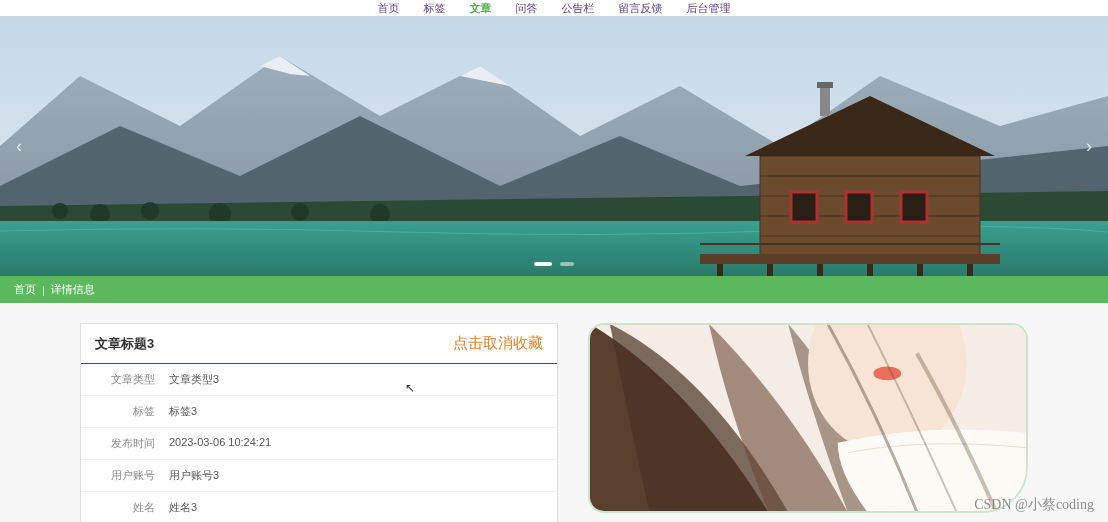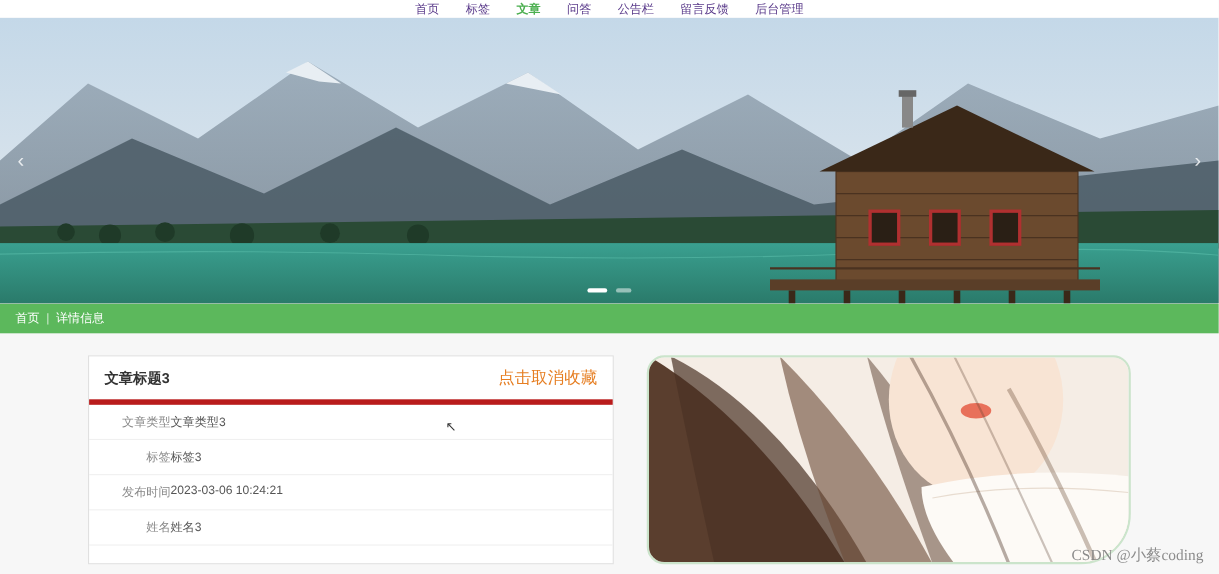--- a/index.html
+++ b/index.html
@@ -16,26 +16,26 @@
     .carousel-arrow.right { right: 6px; }
     .carousel-dots { position: absolute; bottom: 10px; left: 50%; transform: translateX(-50%); display: flex; gap: 8px; }
     .dot { width: 14px; height: 4px; background: rgba(255,255,255,0.5); border-radius: 2px; }
     .dot.active { background: #fff; width: 18px; }
     
     .breadcrumb-bar { background: #5cb85c; color: #fff; padding: 6px 14px; font-size: 11px; display: flex; align-items: center; gap: 6px; }
     .breadcrumb-sep { opacity: 0.7; }
     
     .content-area { display: flex; padding: 20px 80px; gap: 30px; }
     .left-panel { flex: 1; background: #fff; border: 1px solid #e0e0e0; }
-    .panel-header { display: flex; justify-content: space-between; align-items: center; padding: 10px 14px; border-bottom: 5px solid #b91c1c; text-align: center; }
+    .panel-header { display: flex; justify-content: space-between; align-items: center; padding: 10px 14px; border-bottom: 1px solid #b91c1c; text-align: center; }
     .panel-title { font-size: 13px; font-weight: bold; color: #333; }
     .panel-action { font-size: 15px; color: #e67e22; cursor: pointer; }
     
     .info-row { display: flex; border-bottom: 1px solid #f0f0f0; padding: 8px 14px; font-size: 11px; }
-    .info-label { width: 60px; color: #888; text-align: right; }
+    .info-label { width: 60px; color: #888; text-align: right; margin-right: 14px; }
     .info-value { color: #555; }
     
     .right-panel { width: 440px; }
     .profile-image { width: 100%; height: 190px; border-radius: 16px 16px 46px 16px; overflow: hidden; border: 2px solid rgba(160,210,160,0.5); position: relative; }
     .profile-svg { width: 100%; height: 100%; display: block; }
     
     .cursor-icon { position: absolute; font-size: 12px; color: #333; }
     
     .watermark { position: absolute; bottom: 8px; right: 14px; font-size: 14px; color: rgba(120,120,120,0.85); text-shadow: 0 0 3px rgba(255,255,255,0.5); pointer-events: none; font-family: Liberation Serif, serif; }
   </style>
@@ -152,20 +152,24 @@
     </div>
     <div class="info-row">
       <span class="info-label">标签</span>
       <span class="info-value">标签3</span>
     </div>
     <div class="info-row">
       <span class="info-label">发布时间</span>
       <span class="info-value">2023-03-06 10:24:21</span>
     </div>
     <div class="info-row">
+      <span class="info-label">用户账号</span>
+      <span class="info-value">用户账号3</span>
+    </div>
+    <div class="info-row">
       <span class="info-label">姓名</span>
       <span class="info-value">姓名3</span>
     </div>
     <span class="cursor-icon" style="left:405px; top:381px;">↖</span>
   </div>
 
   <div class="right-panel">
     <div class="profile-image">
       <svg class="profile-svg" viewBox="0 0 440 190" preserveAspectRatio="xMidYMid slice">
         <rect width="440" height="190" fill="#f5ede5"></rect>

